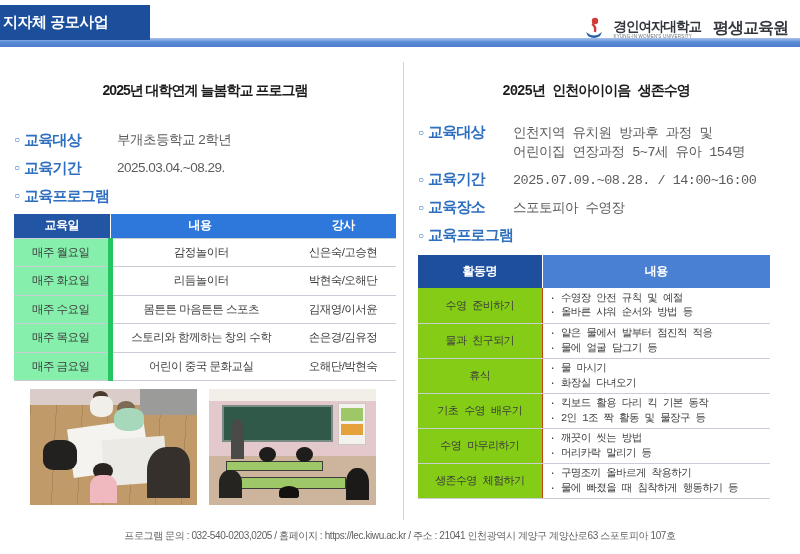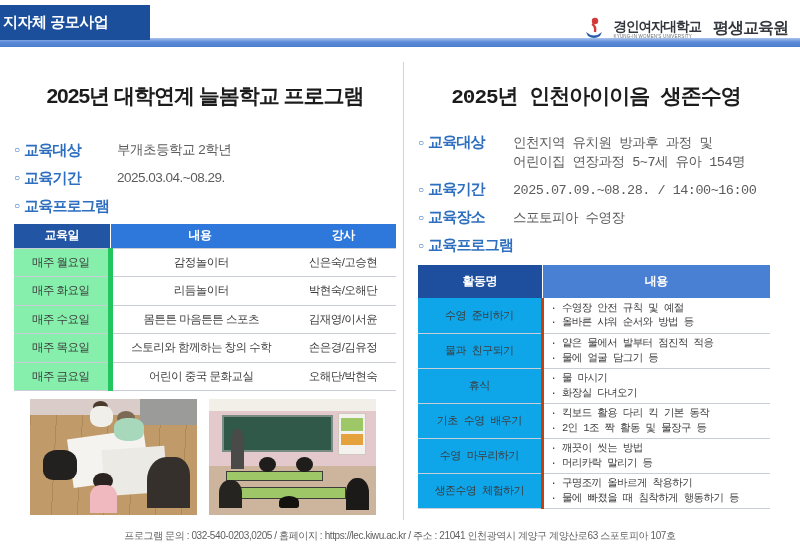--- a/index.html
+++ b/index.html
@@ -17,21 +17,21 @@
   .logo-icon { width:24px; height:24px; }
   .logo-univ-block { display:flex; flex-direction:column; line-height:1; }
   .logo-univ { font-size:13.5px; font-weight:bold; color:#33373d; letter-spacing:-1px; }
   .logo-univ-sub { font-size:4.5px; color:#6a6f76; letter-spacing:0.2px; margin-top:1px; }
   .logo-org { font-size:16px; font-weight:bold; color:#33373d; letter-spacing:-1px; margin-left:4px; }
 
   
   .divider { position:absolute; left:403px; top:62px; width:1px; height:458px; background:#d4d4d4; }
   .col-left  { position:absolute; left:14px;  top:82px; width:382px; }
   .col-right { position:absolute; left:418px; top:82px; width:356px;font-family:Liberation Mono, monospace; }
-  .sec-title { font-size:21px; font-weight:bold; color:#1c1c1c; text-align:center;
+  .sec-title { font-size:14px; font-weight:bold; color:#1c1c1c; text-align:center;
     letter-spacing:-1px; white-space:nowrap; }
 
   .bullets-left  { margin-top:30px; }
   .bullets-right { margin-top:24px; }
   .bullet-row { display:flex; align-items:flex-start; margin-bottom:9px; }
   .bullet-circle { color:#2e6fc0; font-size:10px; font-weight:bold; line-height:19px; margin-right:4px; }
   .bullet-label { color:#2e6fc0; font-size:15px; font-weight:bold; letter-spacing:-0.8px;
     line-height:19px; white-space:nowrap; }
   .bullet-value { color:#5c5c5c; font-size:13.5px; letter-spacing:-0.5px; line-height:19px; margin-left:11px; }
   .bullet-value .vline { display:block; }
@@ -48,21 +48,21 @@
   .tbl-left th.h-mid   { width:180px; border-right:1px solid #2f78db; }
   .tbl-left td { height:28.5px; font-size:11.5px; color:#3c3c3c; letter-spacing:-0.5px; }
   .tbl-left td.c1 { background:#86efac; border-right:5px solid #22c55e; }
 
   .tbl-right { margin-top:8px; width:352px; }
   .tbl-right th { height:33px; color:#fff; font-size:12px; font-weight:bold; letter-spacing:-0.5px; }
   .tbl-right th.h-dark  { background:#1d4f9e; width:124px; border-right:1px solid #fff; }
   .tbl-right th.h-light { background:#4a80d4; }
   .tbl-right td { border-bottom:1px solid #c9cdd5; height:35px; font-size:11px;
     color:#3c3c3c; letter-spacing:-0.6px; }
-  .tbl-right td.c1 { background:#0ea5e9; text-align:center; border-right:3px solid #c2410c; }
+  .tbl-right td.c1 { background:#84cc16; text-align:center; border-right:1px solid #c2410c; }
   .tbl-right td.c2 { padding-left:7px; }
   .tbl-right td.c2 .line { display:block; font-size:10.5px; line-height:1.35; white-space:nowrap; }
 
   
   .photos { display:flex; gap:12px; margin-top:8px; margin-left:16px; width:346px; }
   .photo { position:relative; width:167px; height:116px; overflow:hidden; }
   .photo * { position:absolute; }
   
   .p1 { background:linear-gradient(180deg,#d9ccc9 0 14%,#c09a68 14% 100%); }
   .p1 .planks { left:0; top:14%; width:100%; height:86%;

